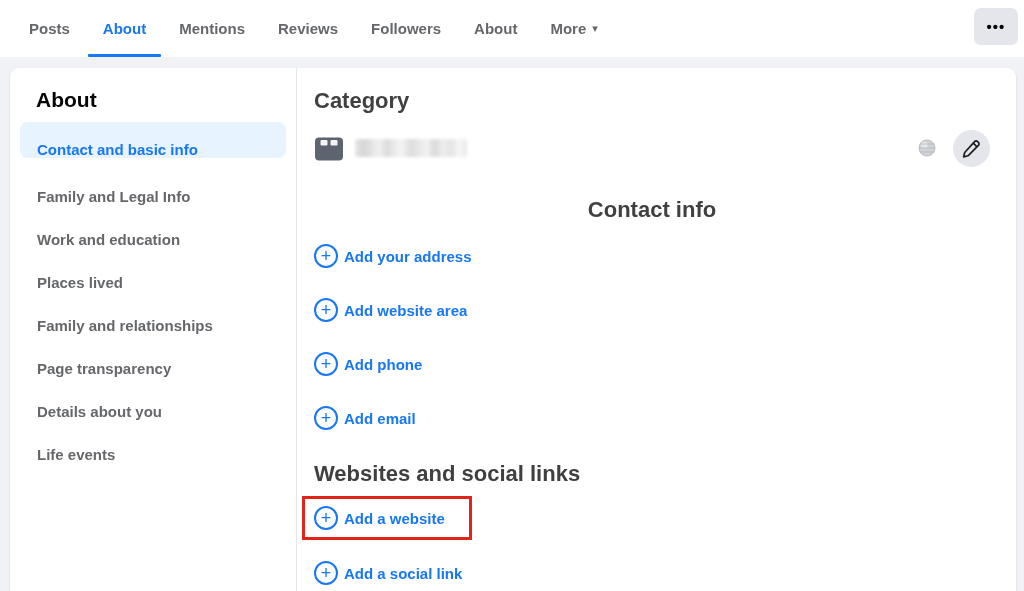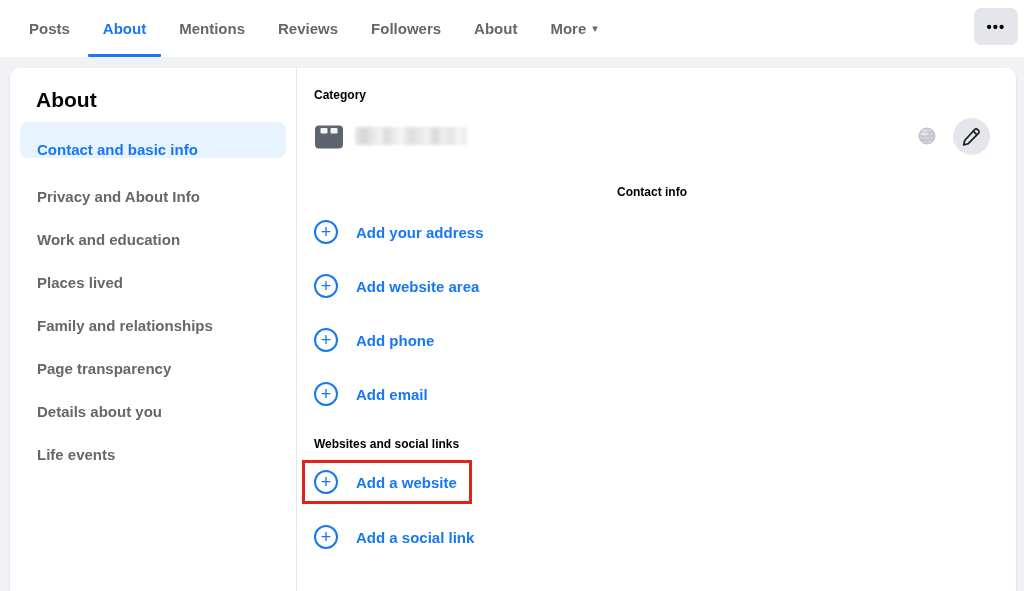--- a/index.html
+++ b/index.html
@@ -75,21 +75,21 @@
     margin:3px 0 4px 0;
   }
 
   
   .content {
     flex:1;
     padding:20px 26px 0 17px;
     position:relative;
   }
   .section-title {
-    font-size:12px; font-weight:700; color:#000000;
+    font-size:22px; font-weight:700; color:#404040;
   }
   .category-row {
     margin-top:19px;
     display:flex; align-items:center;
     height:30px;
   }
   .blur-blob {
     width:112px; height:18px; margin-left:11px;
     border-radius:3px;
     background:linear-gradient(90deg,#e8e8e8 0,#d6d6d6 8px,#e2e2e2 16px,#f1f1f1 24px,#dcdcdc 32px,#ececec 40px,#f5f5f5 46px,#dddddd 56px,#e7e7e7 64px,#f2f2f2 72px,#d9d9d9 80px,#eeeeee 88px,#e4e4e4 96px,#f6f6f6 104px,#eaeaea 112px);
@@ -116,21 +116,21 @@
   .action-row.first { margin-top:21px; }
   .action-row.website-row { margin-top:19px; }
   .plus-circle {
     width:24px; height:24px; flex:0 0 24px;
     border:2px solid #1877f2; border-radius:50%;
     color:#1877f2; font-size:18px; font-weight:400;
     display:flex; align-items:center; justify-content:center;
     line-height:1; padding-bottom:1px;
   }
   .action-label {
-    margin-left:18px;
+    margin-left:6px;
     font-size:15px; font-weight:700; color:#1877f2;
   }
   .red-box {
     position:absolute;
     left:-12px; top:-10px;
     width:170px; height:44px;
     border:3px solid #e0241c;
     pointer-events:none;
   }
 </style>
@@ -164,21 +164,21 @@
 </header>
 
 <div class="card">
 
   <aside class="sidebar">
     <h2 class="sidebar-title">About</h2>
     <div class="side-item selected">
         <span>Contact and basic info</span>
       </div>
     <div class="side-item">
-        <span>Privacy and About Info</span>
+        <span>Family and Legal Info</span>
       </div>
     <div class="side-item">
         <span>Work and education</span>
       </div>
     <div class="side-item">
         <span>Places lived</span>
       </div>
     <div class="side-item">
         <span>Family and relationships</span>
       </div>

